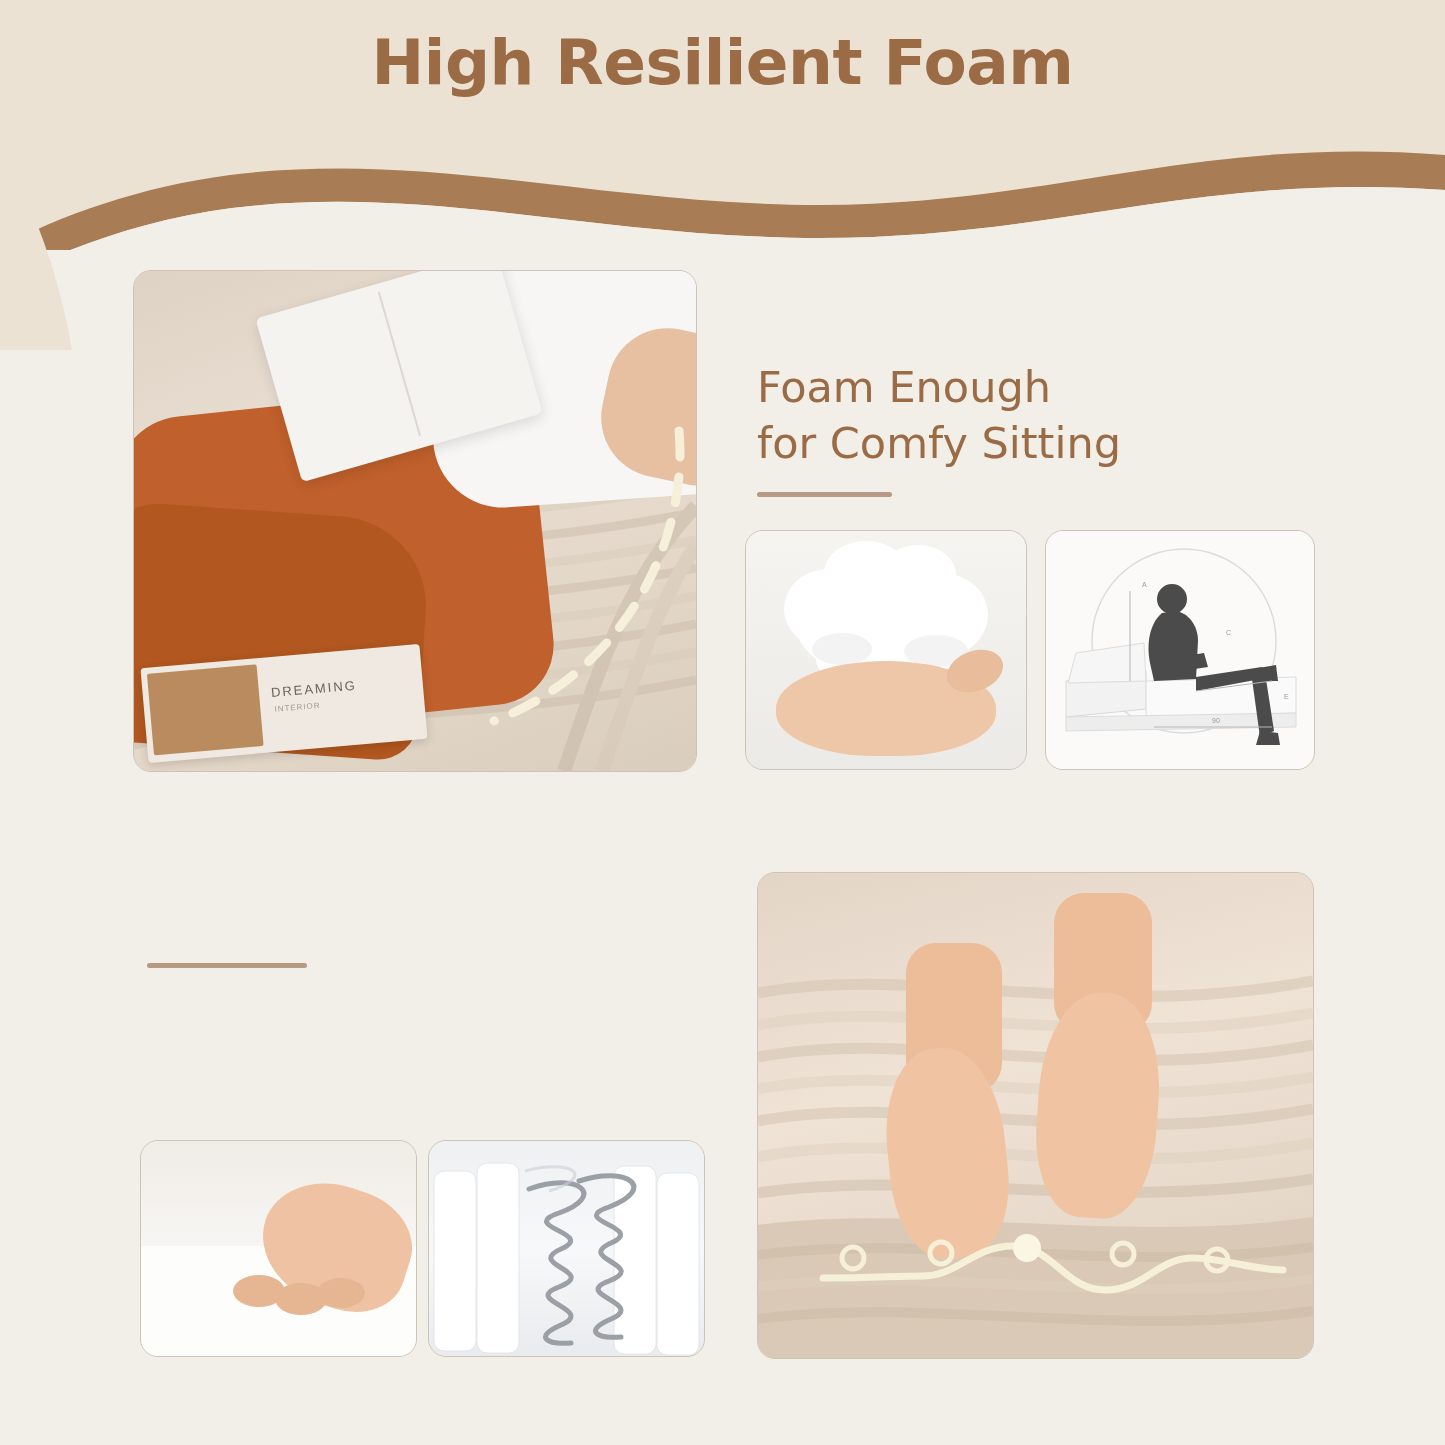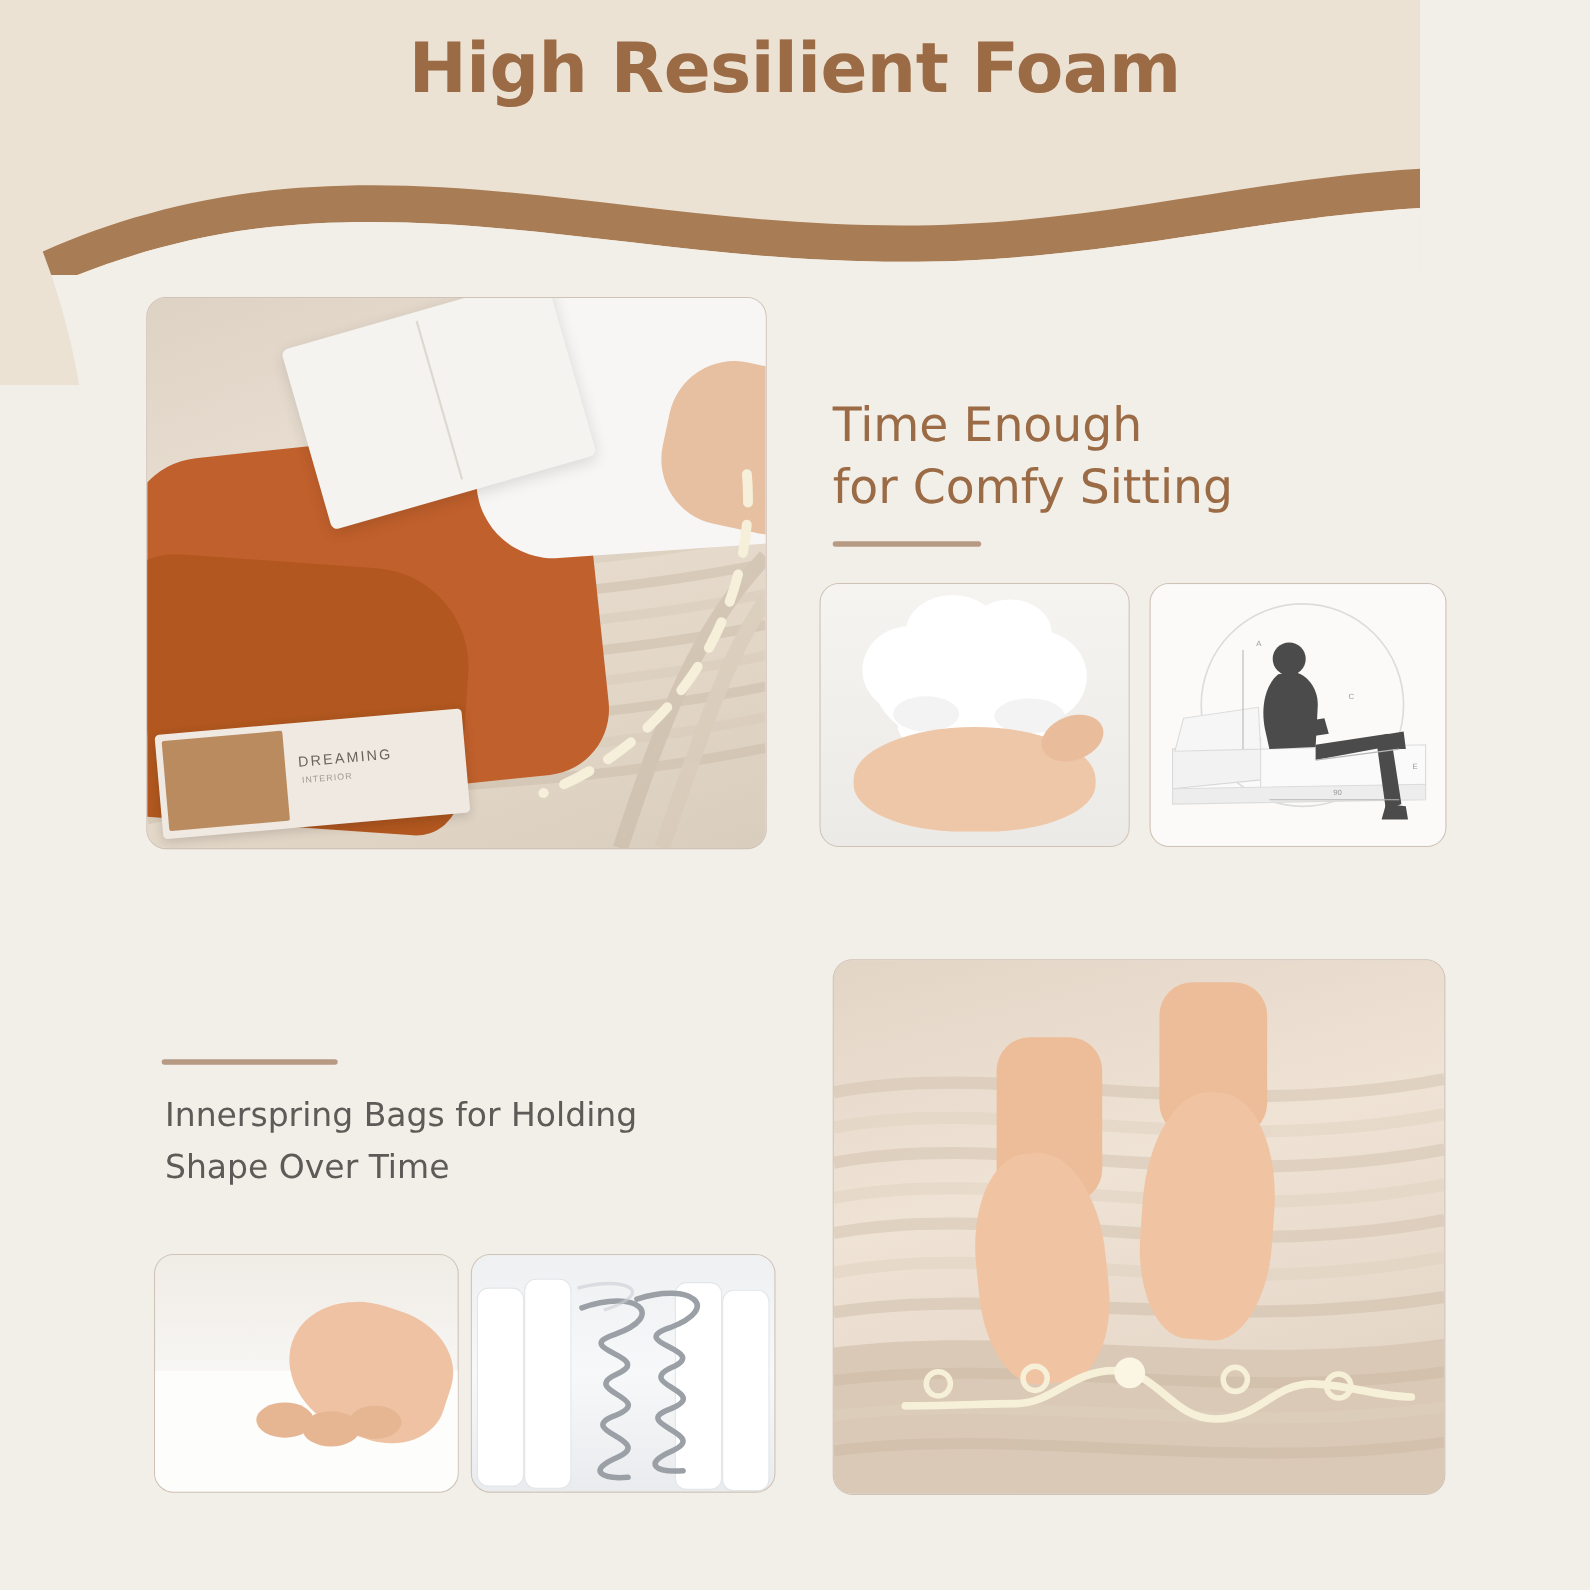--- a/index.html
+++ b/index.html
@@ -10,21 +10,21 @@
     overflow:hidden;
     position:relative;
   }
   .page{
     position:absolute;inset:0;
     background:#f2eee8;
     overflow:hidden;
   }
   
   .banner{
-    position:absolute;left:0;top:0;width:1291px;height:250px;
+    position:absolute;left:0;top:0;width:1445px;height:250px;
     background:#ece2d4;
     overflow:hidden;
   }
   .banner-wave{
     position:absolute;left:0;top:0;width:1445px;height:260px;
   }
   .title{
     position:absolute;left:0;top:26px;width:1445px;
     text-align:center;
     font-size:63px;
@@ -188,21 +188,21 @@
     <div class="mag">
       <div class="mag-photo"></div>
       <div class="mag-title">DREAMING</div>
       <div class="mag-sub">INTERIOR</div>
     </div>
     <svg class="dashline" width="230" height="330" viewBox="0 0 230 330">
       <path d="M215,10 C225,120 160,250 30,300" stroke="#f6efd9" stroke-width="9" fill="none" stroke-linecap="round" stroke-dasharray="26 20"></path>
     </svg>
   </div>
 
-  <div class="head head-soft">Time Enough
+  <div class="head head-soft">Foam Enough
 for Comfy Sitting</div>
   <div class="rule rule-soft"></div>
 
   <div class="photo photo-cloud">
     <div class="cloudbg"></div>
     <svg viewBox="0 0 280 238" style="position:absolute;inset:0;">
       <g fill="#ffffff">
         <ellipse cx="140" cy="88" rx="92" ry="62"></ellipse>
         <ellipse cx="82" cy="78" rx="44" ry="40"></ellipse>
         <ellipse cx="196" cy="84" rx="46" ry="42"></ellipse>
@@ -247,22 +247,20 @@
       <g fill="#9a9a9a" font-size="7" font-family="Liberation Sans, sans-serif">
         <text x="166" y="192">90</text>
         <text x="96" y="56">A</text>
         <text x="180" y="104">C</text>
         <text x="238" y="168">E</text>
       </g>
     </svg>
   </div>
 
   <div class="rule rule-firm"></div>
-  <div class="sub">Innerspring Bags for Holding
-Shape Over Time</div>
 
   <div class="photo photo-hand">
     <div class="handbg"></div>
     <div class="foam"></div>
     <div class="press"></div>
     <svg viewBox="0 0 275 215" style="position:absolute;inset:0;">
       <g fill="#e6b693">
         <ellipse cx="118" cy="150" rx="26" ry="16"></ellipse>
         <ellipse cx="160" cy="158" rx="26" ry="16"></ellipse>
         <ellipse cx="200" cy="152" rx="24" ry="15"></ellipse>

